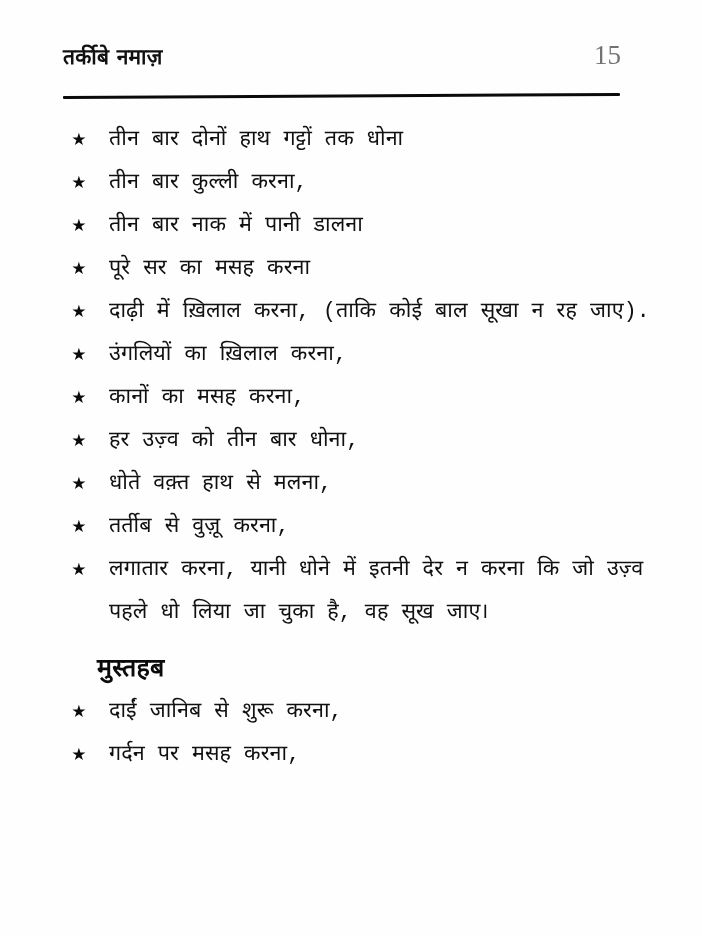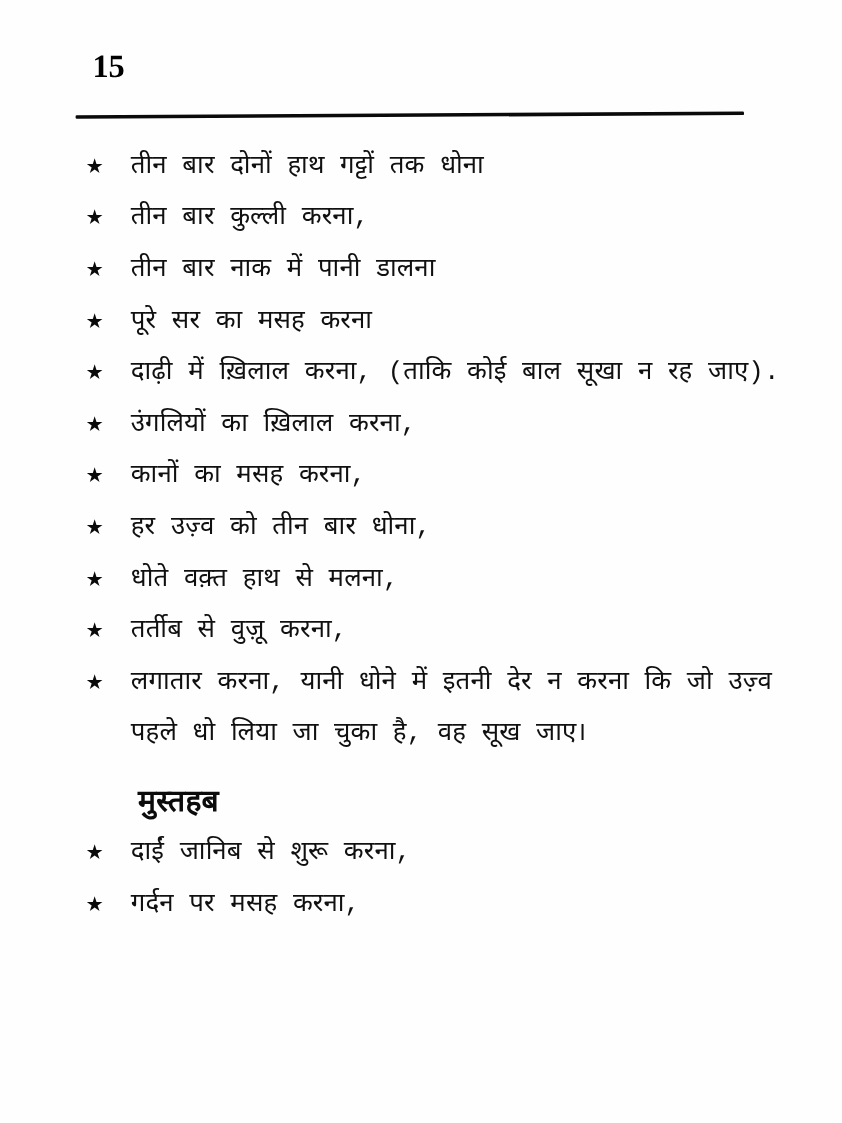--- a/index.html
+++ b/index.html
@@ -40,22 +40,22 @@
     font-weight: 700;
     letter-spacing: 0.2px;
     color: #111;
     white-space: nowrap;
     transform: scaleY(1.02);
     transform-origin: left bottom;
   }
   .header-folio {
     font-family: "Liberation Serif", "DejaVu Serif", serif;
     font-size: 27px;
-    font-weight: 700;
-    color: #000000;
+    font-weight: 400;
+    color: #737373;
     line-height: 1;
     margin-left: 14px;
   }
 
   .rule {
     position: absolute;
     left: 63px;
     top: 96px;
     width: 557px;
     height: 3px;
@@ -106,31 +106,32 @@
     display: block;
     font-family: Liberation Mono, monospace;
   }
 
   
   .section-heading {
     font-family: "DejaVu Sans", sans-serif;
     font-size: 25px;
     font-weight: 700;
     color: #0b0b0b;
-    margin: 14px 0 2px 52px;
+    margin: 14px 0 2px 34px;
     line-height: 40px;
     letter-spacing: 0.2px;
   }
 </style>
 </head>
 <body>
 
 <div class="page">
 
   <div class="header">
+    <span class="header-title">तर्कीबे नमाज़</span>
     <span class="header-folio">15</span>
   </div>
 
   <div class="rule"></div>
 
   <div class="content">
 
     <ul class="list">
       <li class="item">
         <span class="bullet">★</span>

